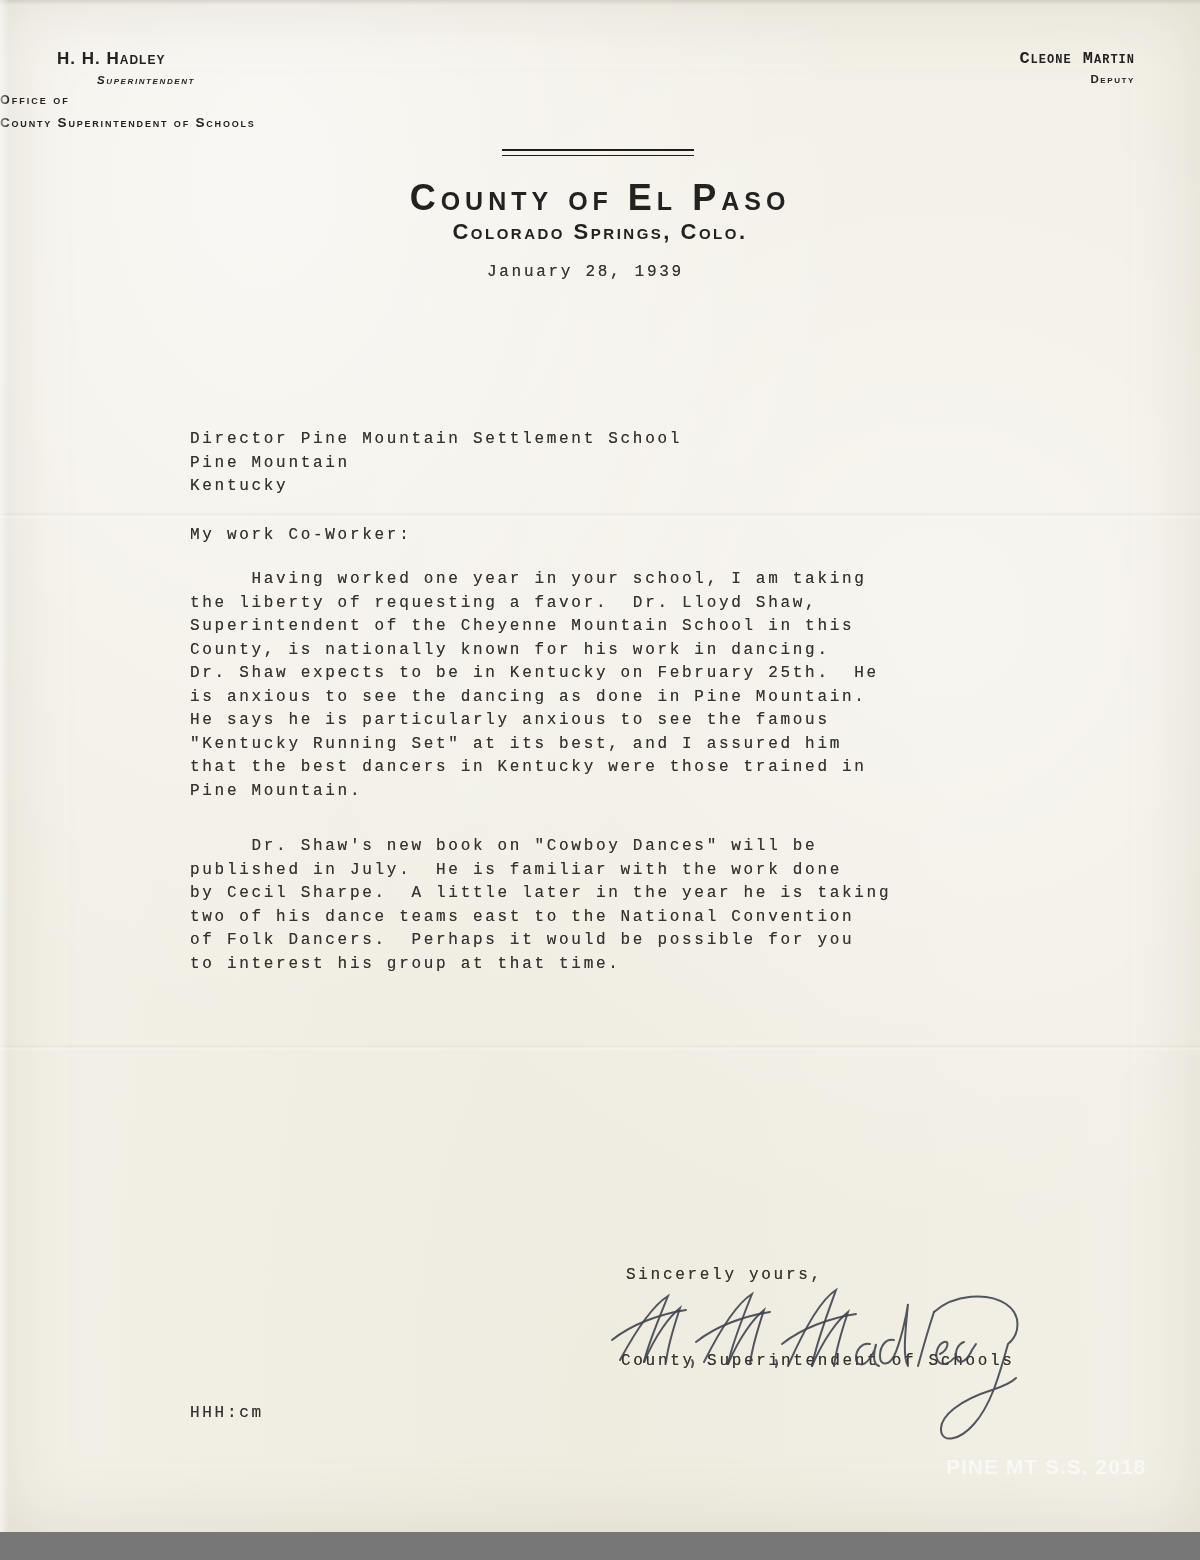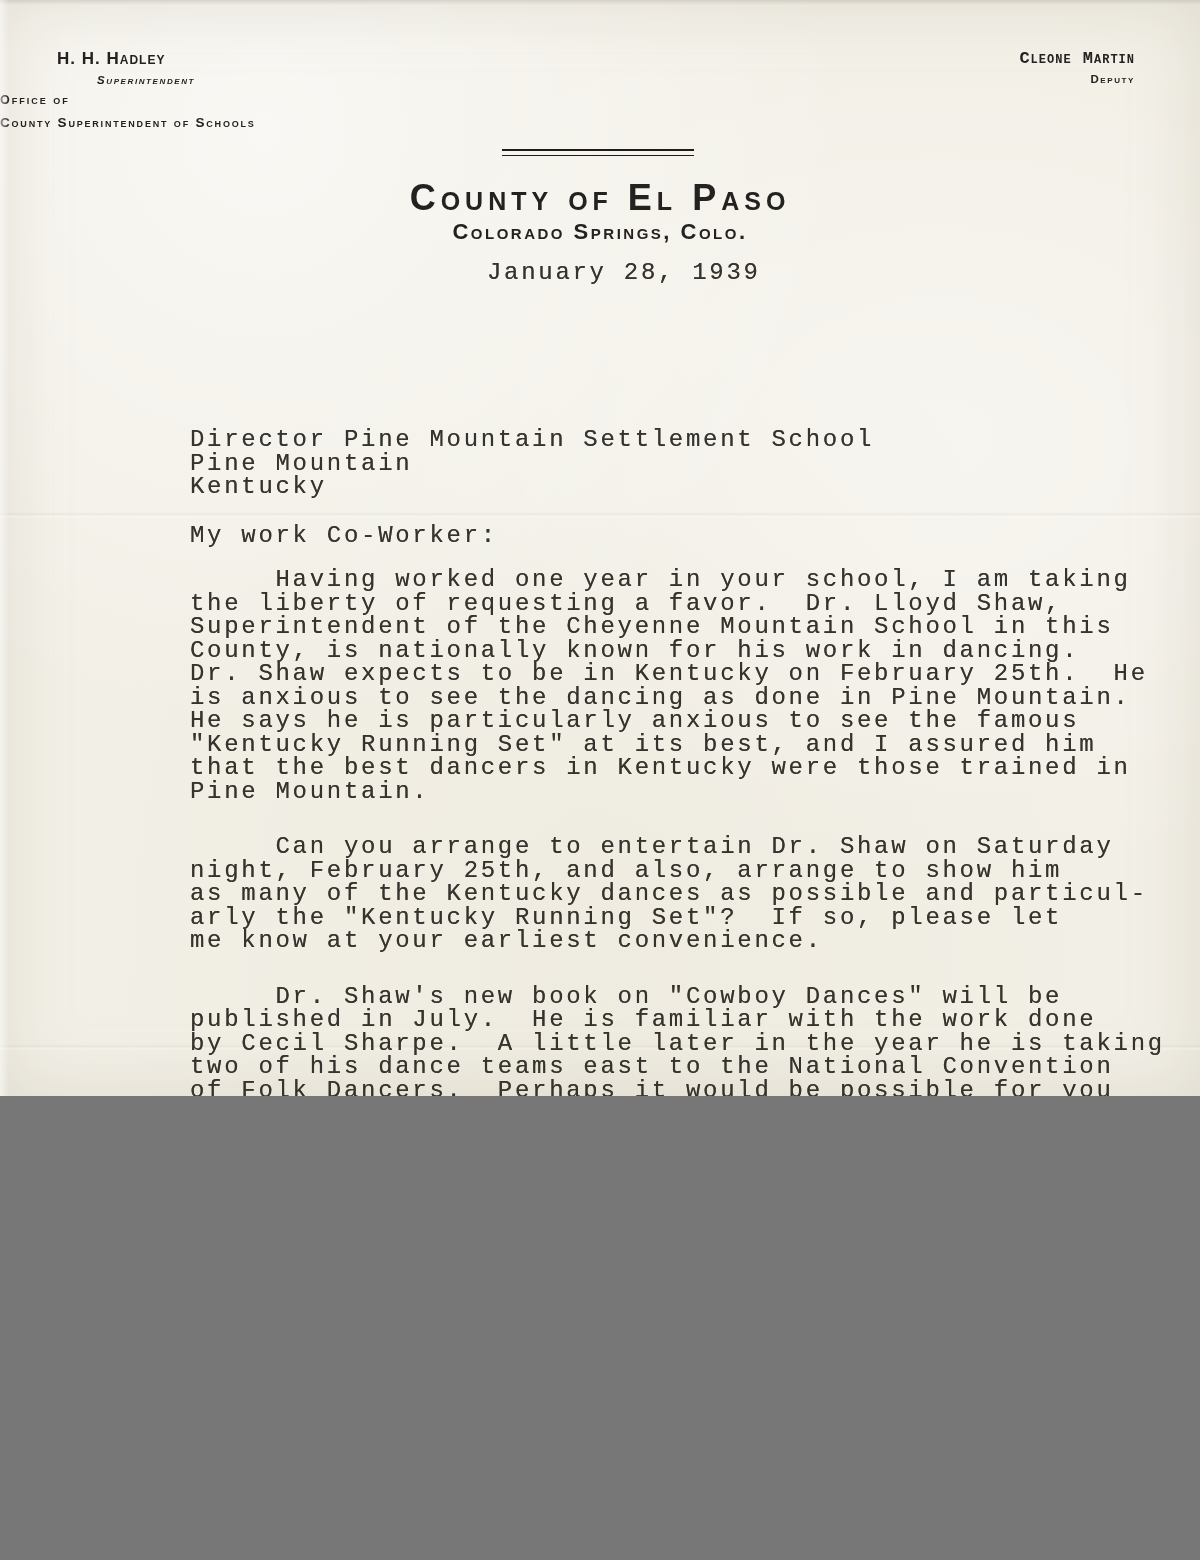--- a/index.html
+++ b/index.html
@@ -1,18 +1,18 @@
 <!DOCTYPE html>
 <html><head>
 <meta charset="utf-8">
 <style>
   html,body{margin:0;padding:0;background:#777;}
   .page{
     position:relative;
-    width:1200px;height:1096px;
+    width:1200px;height:1532px;
     margin:0 auto;
     background-color:#f2efe6;
     background-image:
       radial-gradient(ellipse at 22% 12%, rgba(255,255,255,0.55), transparent 45%),
       radial-gradient(ellipse at 78% 40%, rgba(255,255,255,0.40), transparent 50%),
       radial-gradient(ellipse at 50% 92%, rgba(232,228,212,0.35), transparent 60%);
     box-shadow: inset 0 0 70px rgba(175,168,148,0.28);
     overflow:hidden;
     font-family:"Liberation Sans", sans-serif;
   }
@@ -44,21 +44,21 @@
   .divider{position:absolute;left:502px;top:149px;width:192px;height:4px;
     border-top:2.5px solid #1e1d1b;border-bottom:1.5px solid #1e1d1b;}
   .org{position:absolute;left:0;top:177px;width:100%;text-align:center;
     font-size:36px;letter-spacing:5px;}
   .loc{position:absolute;left:0;top:219px;width:100%;text-align:center;
     font-size:22px;letter-spacing:2.5px;}
 
   
   .tw{
     font-family:"Liberation Mono", monospace;
-    font-size:24px;letter-spacing:2.7px;line-height:23.5px;
+    font-size:16px;letter-spacing:2.7px;line-height:23.5px;
     color:#35332d;white-space:pre;
     text-shadow:0 0 0.5px rgba(53,51,45,0.65);
   }
   .date{position:absolute;left:487px;top:261px;}
   .recipient{position:absolute;left:190px;top:428px;}
   .salutation{position:absolute;left:190px;top:524px;}
   .body-block{position:absolute;left:190px;top:568px;width:880px;}
   .body-block .para{margin:0 0 32px 0;}
   .closing{position:absolute;left:626px;top:1256px;margin-top:8px;}
   .signer-title{position:absolute;left:621px;top:1350px;}
@@ -109,25 +109,20 @@
     <div class="tw para">     Having worked one year in your school, I am taking
 the liberty of requesting a favor.  Dr. Lloyd Shaw,
 Superintendent of the Cheyenne Mountain School in this
 County, is nationally known for his work in dancing.
 Dr. Shaw expects to be in Kentucky on February 25th.  He
 is anxious to see the dancing as done in Pine Mountain.
 He says he is particularly anxious to see the famous
 "Kentucky Running Set" at its best, and I assured him
 that the best dancers in Kentucky were those trained in
 Pine Mountain.</div>
-    <div class="tw para">     Can you arrange to entertain Dr. Shaw on Saturday
-night, February 25th, and also, arrange to show him
-as many of the Kentucky dances as possible and particul-
-arly the "Kentucky Running Set"?  If so, please let
-me know at your earliest convenience.</div>
     <div class="tw para">     Dr. Shaw's new book on "Cowboy Dances" will be
 published in July.  He is familiar with the work done
 by Cecil Sharpe.  A little later in the year he is taking
 two of his dance teams east to the National Convention
 of Folk Dancers.  Perhaps it would be possible for you
 to interest his group at that time.</div>
   </div>
 
   <div class="tw closing">Sincerely yours,</div>
 

